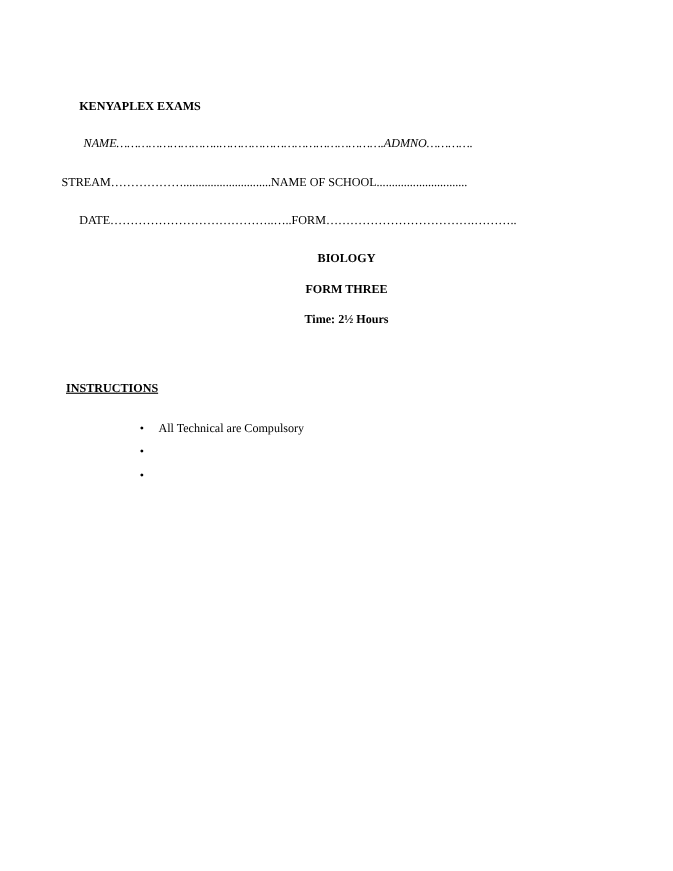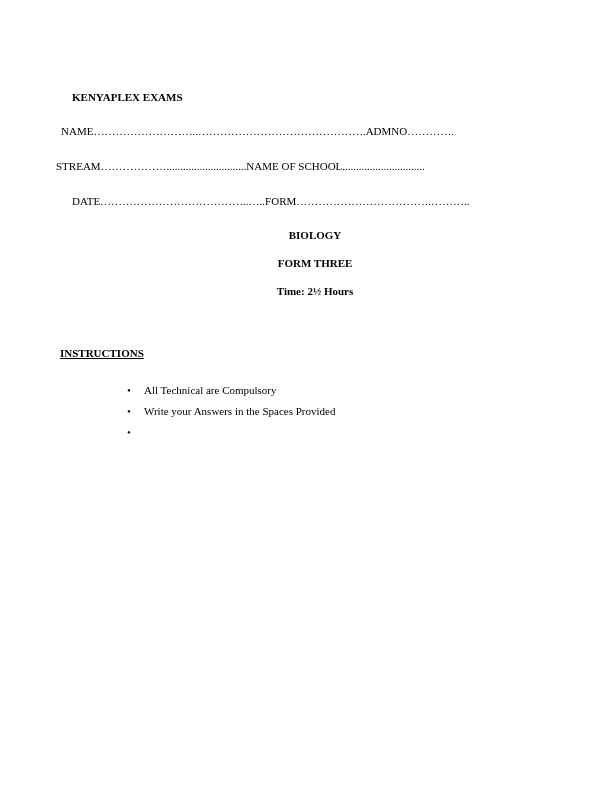--- a/index.html
+++ b/index.html
@@ -21,38 +21,37 @@
   td.b2 { height: 108px; background: #f1f1f1; }
   td.b1 span { position: relative; left: 0px; top: -12px; }
 </style>
 </head>
 <body>
 
 <div>
 
   <div class="abs bold f11" style="left:72px; top:91px;">KENYAPLEX EXAMS</div>
 
-  <div class="abs f11" style="left:61px; top:125px;">NAME………………………..……………………………………….ADMNO………….</div>
+  <div class="abs f11" style="left:76px; top:125px;font-style:italic;">NAME………………………..……………………………………….ADMNO………….</div>
   <div class="abs f11" style="left:56px; top:160px;">STREAM……………….............................NAME OF SCHOOL..............................</div>
   <div class="abs f11" style="left:72px; top:195px;">DATE…………………………………..…..FORM……………………………….………..</div>
 
   <div class="abs bold f11 center" style="top:229px;">BIOLOGY</div>
   <div class="abs bold f11 center" style="top:257px;">FORM THREE</div>
   <div class="abs bold f11 center" style="top:285px;">Time: 2½ Hours</div>
 
   <div class="abs bold f11 underline" style="left:60px; top:347px;text-decoration:underline;">INSTRUCTIONS</div>
 
   <ul class="instr">
     <li>
       <span class="bullet">•</span>
       <span>All Technical are Compulsory</span>
     </li>
     <li>
       <span class="bullet">•</span>
-      <span>Write your Answers in the Spaces Provided</span>
     </li>
     <li>
       <span class="bullet">•</span>
     </li>
   </ul>
 
   <table class="score">
     <tbody>
   </tbody>
     </table>

